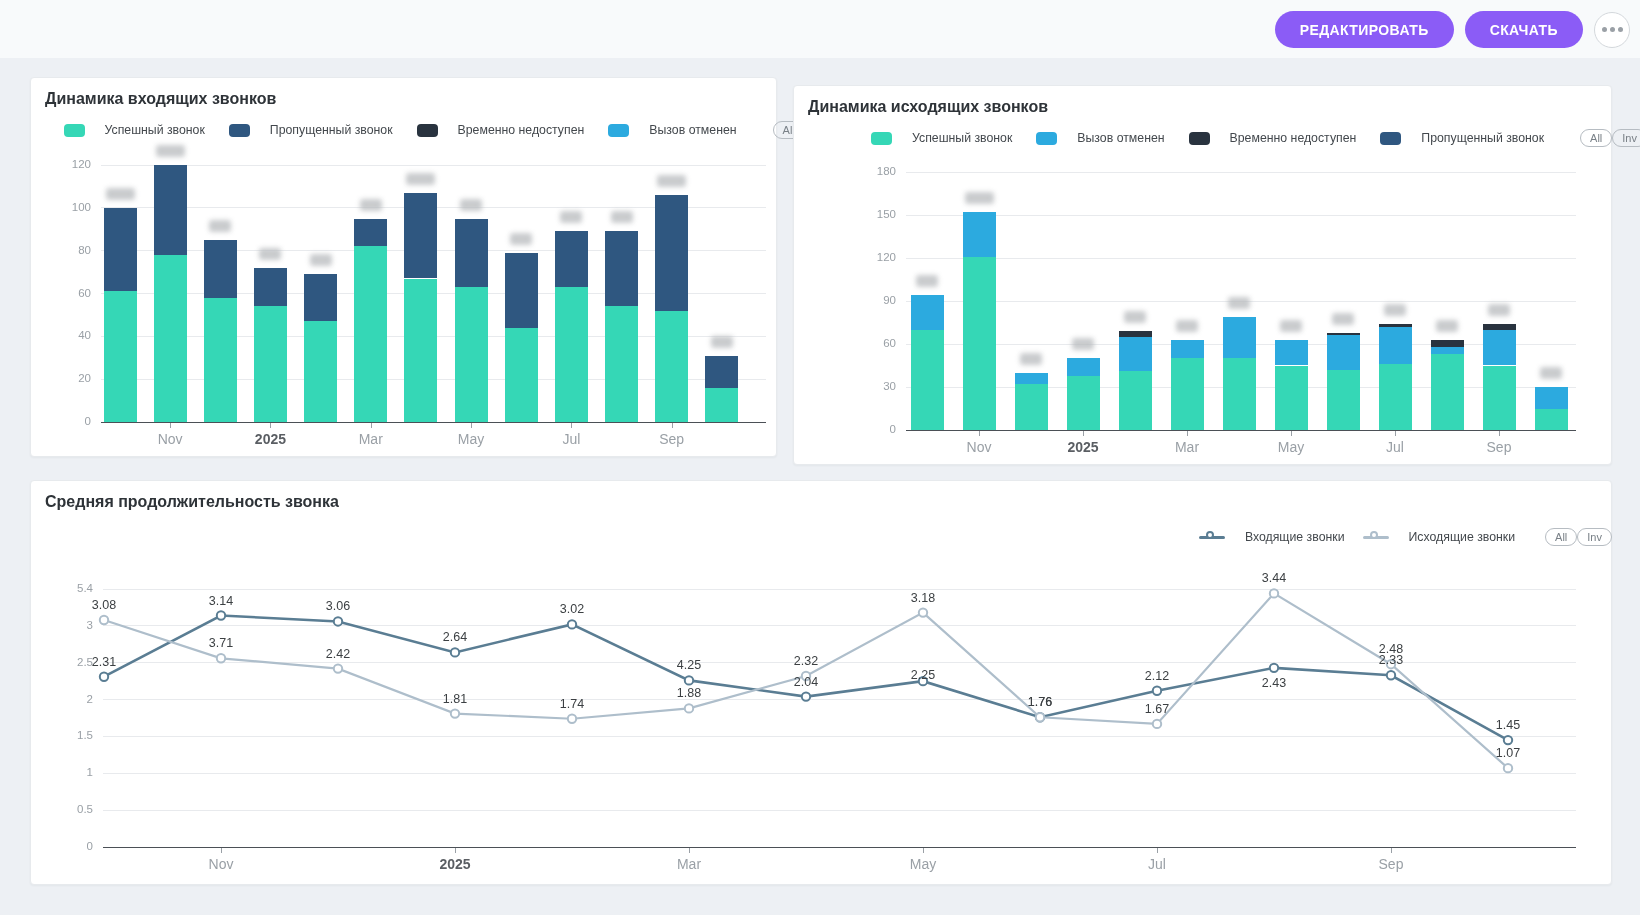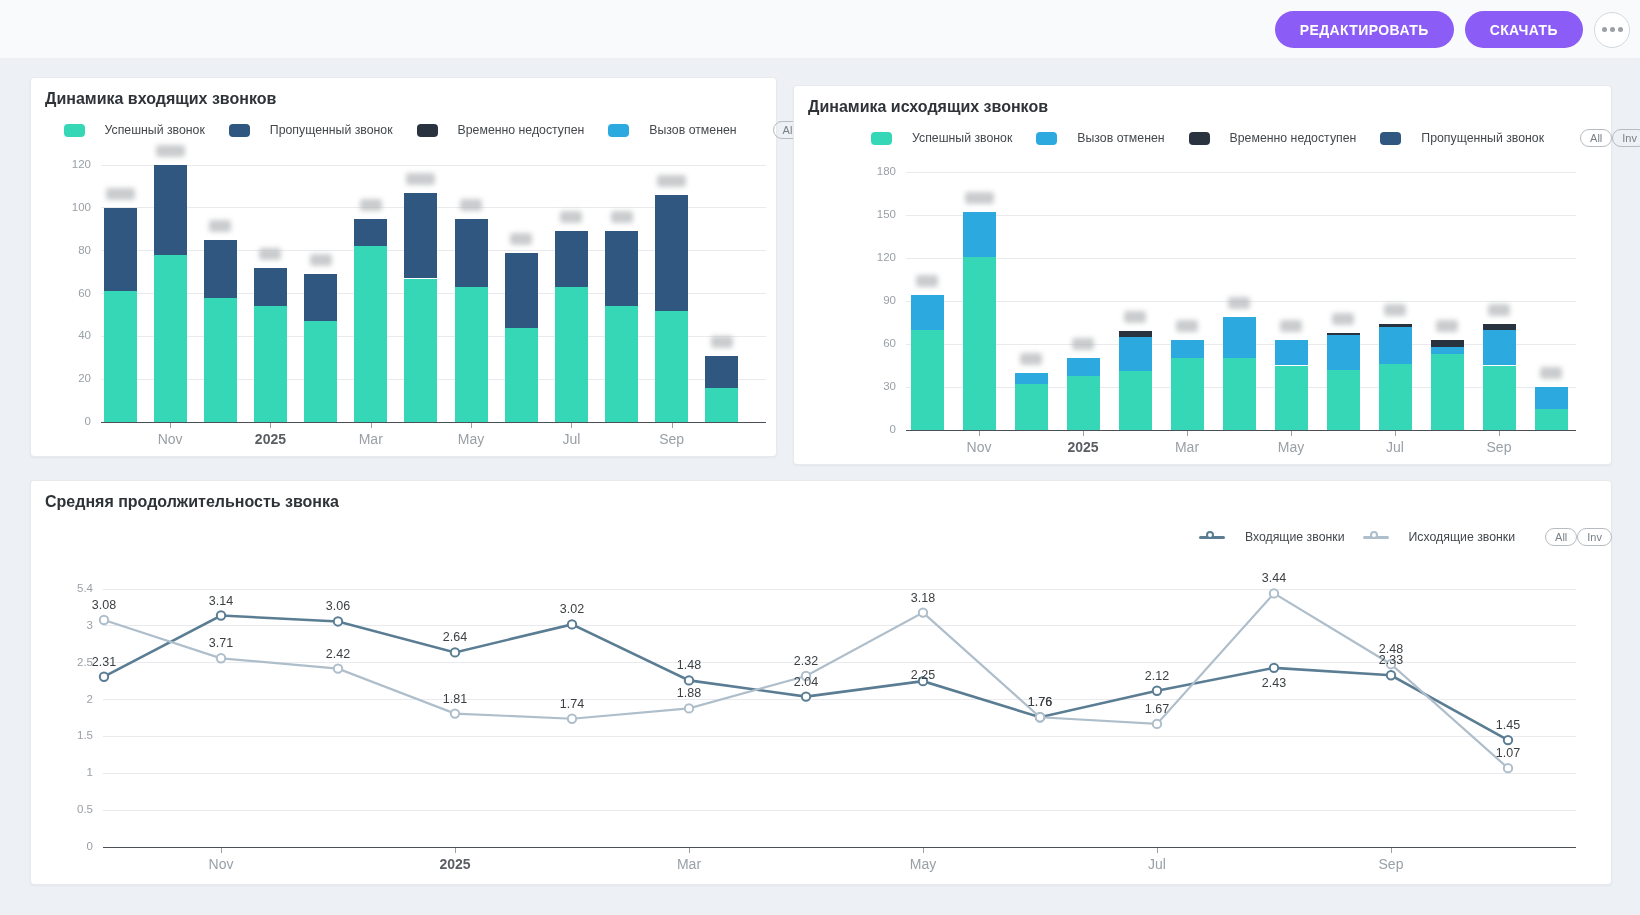--- a/index.html
+++ b/index.html
@@ -337,21 +337,21 @@
         <circle cx="1126" cy="242.89714285714285" r="4.2" fill="#fff" stroke="#aebecb" stroke-width="2"></circle>
         <circle cx="1243" cy="112.42285714285717" r="4.2" fill="#fff" stroke="#aebecb" stroke-width="2"></circle>
         <circle cx="1360" cy="183.18857142857144" r="4.2" fill="#fff" stroke="#aebecb" stroke-width="2"></circle>
         <circle cx="1477" cy="287.12571428571425" r="4.2" fill="#fff" stroke="#aebecb" stroke-width="2"></circle>
       </svg>
       <div class="pt-label" style="left: 49px; top: 173.72px; position: absolute;">2.31</div>
       <div class="pt-label" style="left: 166px; top: 112.537px; position: absolute;">3.14</div>
       <div class="pt-label" style="left: 283px; top: 118.434px; position: absolute;">3.06</div>
       <div class="pt-label" style="left: 400px; top: 149.394px; position: absolute;">2.64</div>
       <div class="pt-label" style="left: 517px; top: 121.383px; position: absolute;">3.02</div>
-      <div class="pt-label" style="left: 634px; top: 177.406px; position: absolute;">1.48</div>
+      <div class="pt-label" style="left: 634px; top: 177.406px; position: absolute;">4.25</div>
       <div class="pt-label" style="left: 751px; top: 193.623px; position: absolute;">2.04</div>
       <div class="pt-label" style="left: 868px; top: 178.143px; position: absolute; margin-top: 9px;">2.25</div>
       <div class="pt-label" style="left: 985px; top: 214.263px; position: absolute;">1.76</div>
       <div class="pt-label" style="left: 1102px; top: 187.726px; position: absolute;">2.12</div>
       <div class="pt-label" style="left: 1219px; top: 164.874px; position: absolute; margin-top: 30px;">2.43</div>
       <div class="pt-label" style="left: 1336px; top: 172.246px; position: absolute;">2.33</div>
       <div class="pt-label" style="left: 1453px; top: 237.114px; position: absolute;">1.45</div>
       <div class="pt-label" style="left: 49px; top: 116.96px; position: absolute;">3.08</div>
       <div class="pt-label" style="left: 166px; top: 155.291px; position: absolute;">3.71</div>
       <div class="pt-label" style="left: 283px; top: 165.611px; position: absolute;">2.42</div>

